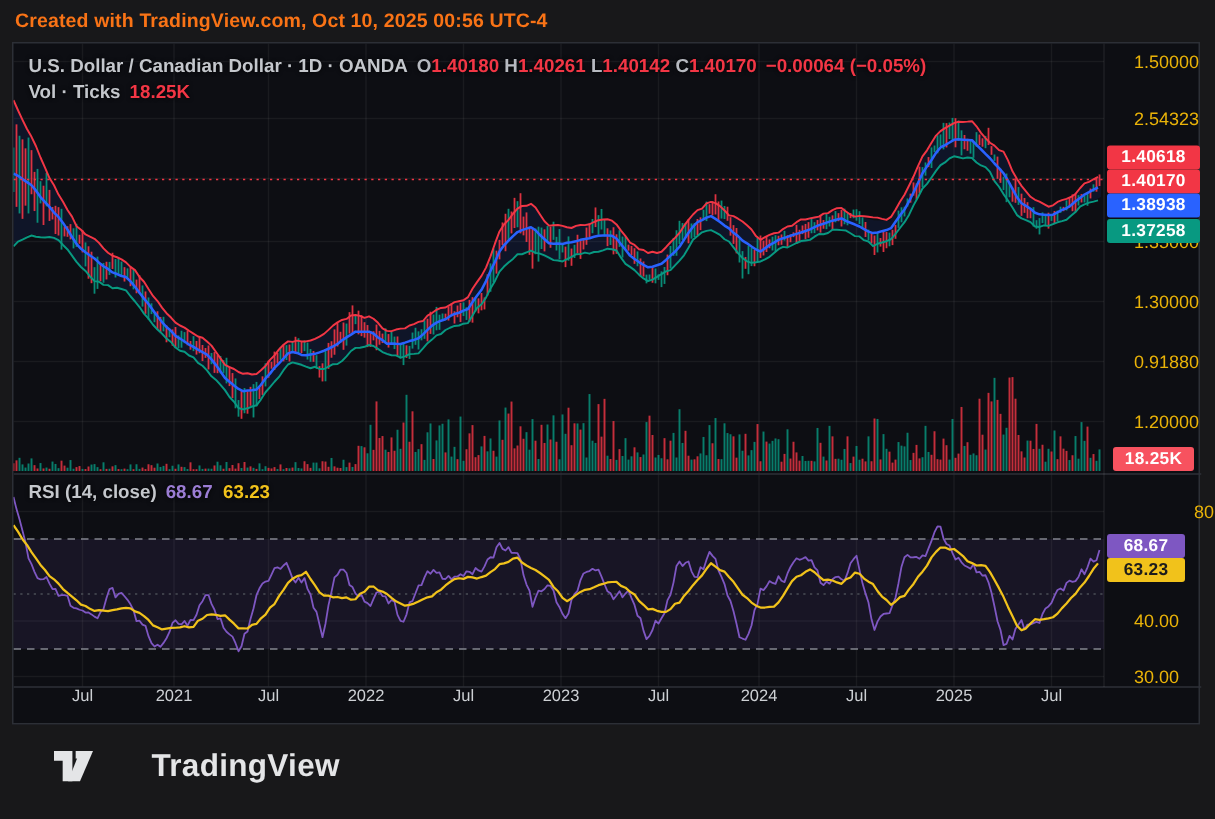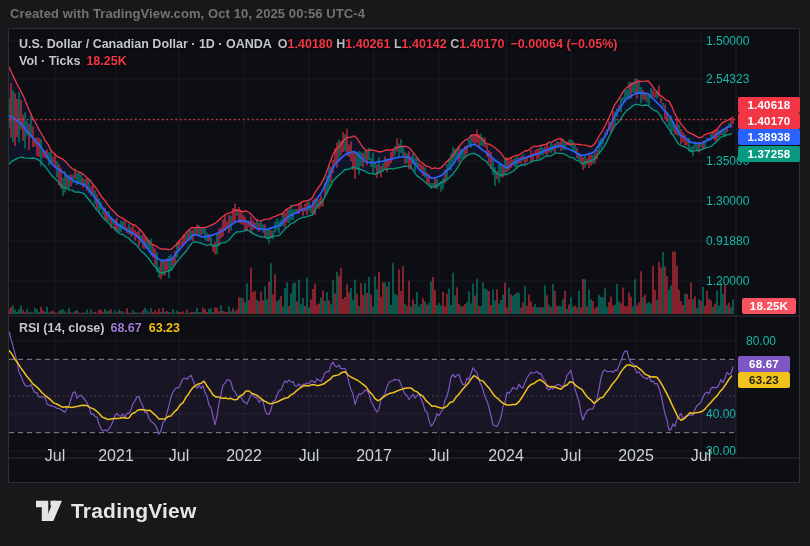--- a/index.html
+++ b/index.html
@@ -6,53 +6,53 @@
   html,body { width:810px; height:546px; }
   body {
     background:#18181a;
     font-family:"Liberation Sans", sans-serif;
     color:#c8cbd0;
     position:relative;
     overflow:hidden;
   }
   .topbar {
     position:absolute; left:10px; top:3px; height:22px;
-    font-size:13px; font-weight:700; color:#737373; line-height:22px;
+    font-size:13px; font-weight:700; color:#f97316; line-height:22px;
     letter-spacing:.1px;
   }
   .chart-frame {
     position:absolute; left:8px; top:28px; width:792px; height:455px;
     background:#0d0e13; border:1px solid #2c2f36;
   }
   .chart-frame svg { position:absolute; left:0; top:0; }
   .legend {
     position:absolute; left:10px; top:8px; z-index:5;
     display:flex; flex-direction:column; gap:3px;
     font-size:12.5px; font-weight:700; color:#c4c7cc; line-height:14px;
     text-shadow:0 0 3px rgba(0,0,0,.9);
   }
   .legend .row { display:flex; gap:6px; white-space:nowrap; align-items:baseline; }
   .rsi-legend { position:absolute; left:10px; top:292px; z-index:5; }
   .axis-label {
-    position:absolute; left:697px; font-size:12px; color:#14b8a6;
+    position:absolute; left:747px; font-size:12px; color:#eab308;
     line-height:16px; z-index:2;
   }
   .badge {
     position:absolute; left:729px; width:62px; height:16px; z-index:4;
     border-radius:2px; font-size:11.5px; font-weight:700;
     display:flex; align-items:center; justify-content:center; letter-spacing:.2px;
   }
   .time-label {
-    position:absolute; top:418px; font-size:16px; color:#cdd0d4;
+    position:absolute; top:429px; font-size:11px; color:#cdd0d4;
     transform:translateX(-50%); z-index:2;text-align:right;
   }
   .logo-row {
     position:absolute; left:36px; top:499px; display:flex; align-items:center; gap:9px;
   }
-  .logo-text { font-size:21px; font-weight:700; color:#e4e5e7; letter-spacing:.2px; }
+  .logo-text { font-size:21px; font-weight:700; color:#e4e5e7; letter-spacing:.2px;margin-left:30px; }
 </style>
 </head>
 <body>
 
 <div class="topbar">Created with TradingView.com, Oct 10, 2025 00:56 UTC-4</div>
 
 <div class="chart-frame">
   <svg id="chart-svg" width="792" height="453">
       <line x1="46" x2="46" y1="0" y2="429" stroke="rgba(255,255,255,0.055)"></line>
       <line x1="107" x2="107" y1="0" y2="429" stroke="rgba(255,255,255,0.055)"></line>
@@ -852,21 +852,21 @@
     <div class="badge" style="top: 100px; background: rgb(41, 98, 255); color: rgb(255, 255, 255);">1.38938</div>
     <div class="badge" style="top: 117px; background: rgb(8, 153, 129); color: rgb(255, 255, 255);">1.37258</div>
     <div class="badge" style="top: 269px; width: 54px; left: 733px; background: rgb(247, 82, 95); color: rgb(255, 255, 255);">18.25K</div>
     <div class="badge" style="top: 327px; width: 52px; left: 729px; background: rgb(126, 87, 194); color: rgb(255, 255, 255);">68.67</div>
     <div class="badge" style="top: 343px; width: 52px; left: 729px; background: rgb(241, 194, 27); color: rgb(28, 28, 28);">63.23</div>
     <div class="time-label" style="left: 46px;">Jul</div>
     <div class="time-label" style="left: 107px;">2021</div>
     <div class="time-label" style="left: 170px;">Jul</div>
     <div class="time-label" style="left: 235px;">2022</div>
     <div class="time-label" style="left: 300px;">Jul</div>
-    <div class="time-label" style="left: 365px;">2017</div>
+    <div class="time-label" style="left: 365px;">2023</div>
     <div class="time-label" style="left: 430px;">Jul</div>
     <div class="time-label" style="left: 497px;">2024</div>
     <div class="time-label" style="left: 562px;">Jul</div>
     <div class="time-label" style="left: 627px;">2025</div>
     <div class="time-label" style="left: 692px;">Jul</div>
   </div>
 
 <div class="logo-row">
   <svg width="26" height="23" viewBox="0 0 36 30">
     <path d="M0,0 h17 v28 h-9 v-19 h-8 z" fill="#e4e5e7"></path>

